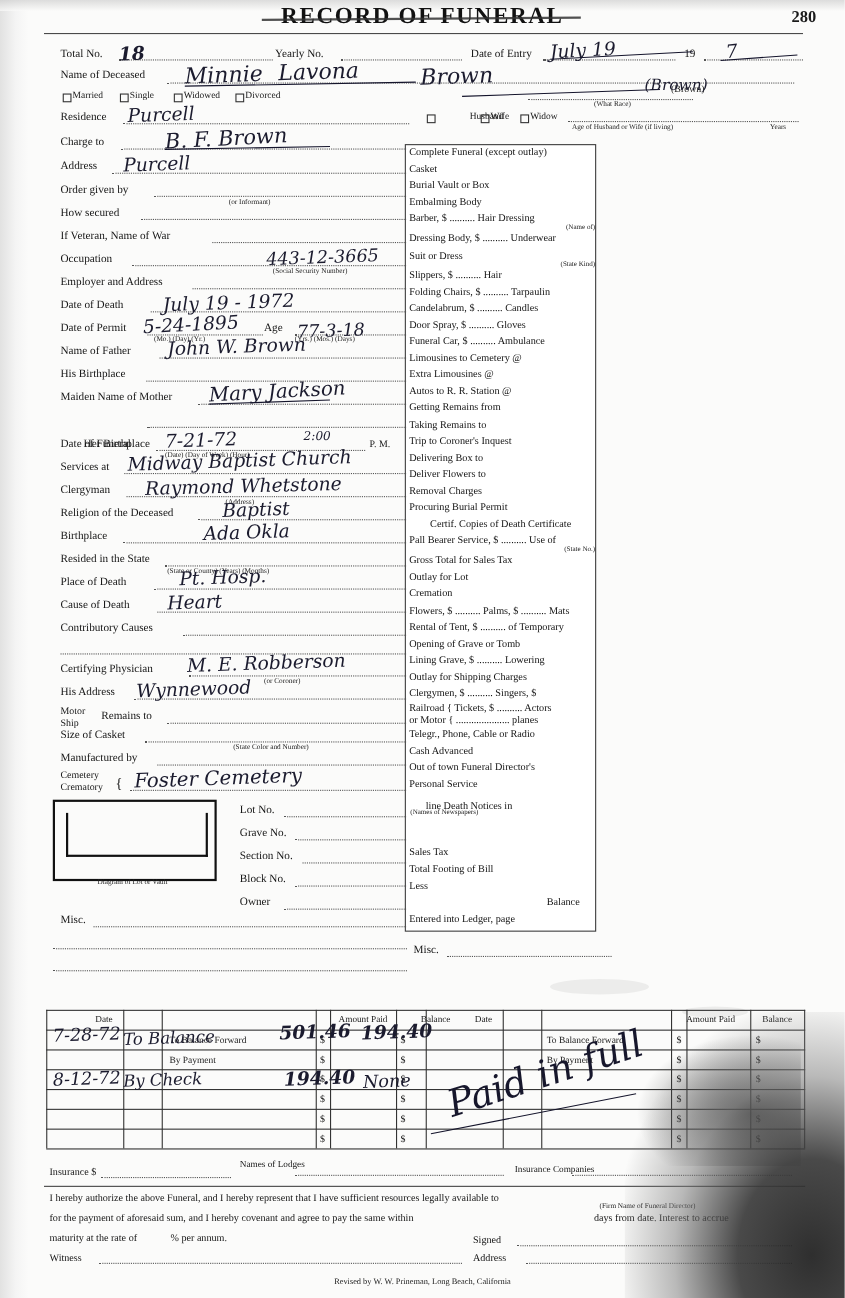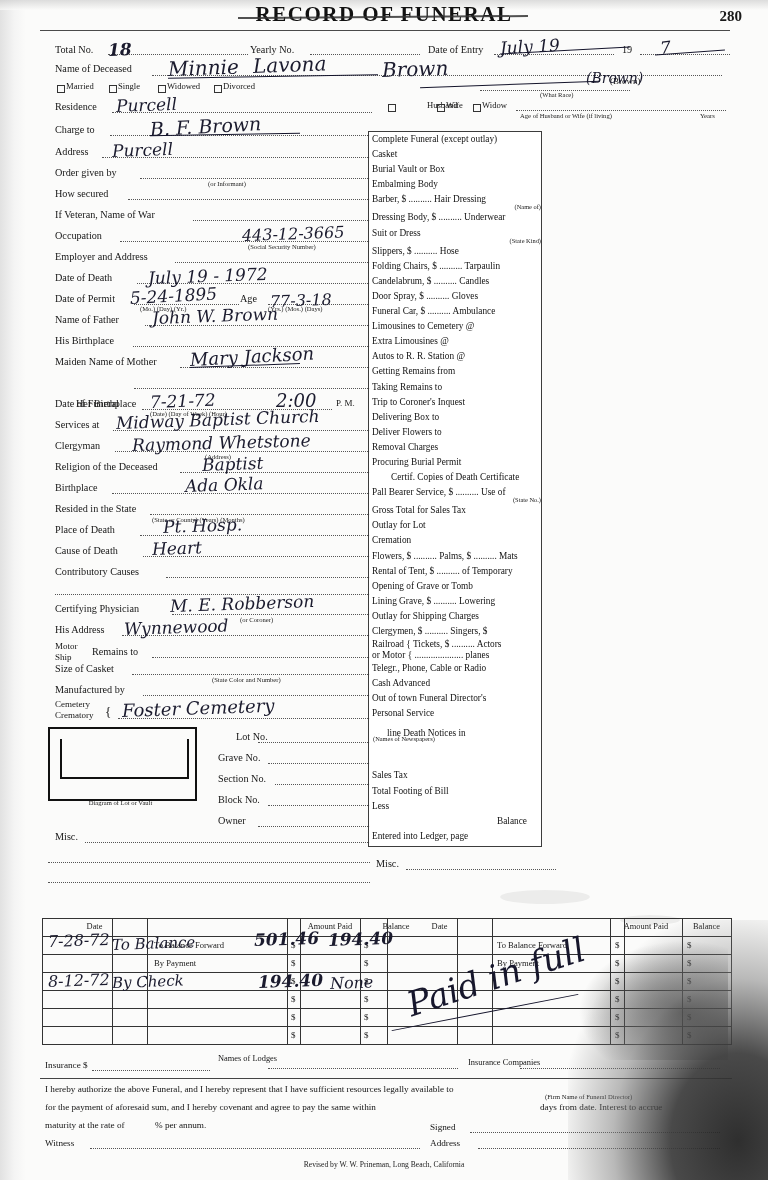--- a/index.html
+++ b/index.html
@@ -245,21 +245,21 @@
   <div class="dots" style="left:143px;top:695px;width:227px;"></div>
 
   <div class="lbl" style="left:55px;top:699px;font-size:9px;">Cemetery</div>
   <div class="lbl" style="left:55px;top:710px;font-size:9px;">Crematory</div>
   <div class="lbl" style="left:105px;top:704px;font-size:13px;">{</div>
   <div class="dots" style="left:118px;top:718px;width:252px;"></div>
 
   <div class="diagram"></div>
   <div class="tinyc" style="position:absolute;left:48px;top:799px;width:145px;">Diagram of Lot or Vault</div>
 
-  <div class="lbl" style="left:236px;top:731px;">Lot No.</div>
+  <div class="lbl" style="left:218px;top:731px;">Lot No.</div>
   <div class="dots" style="left:258px;top:742px;width:112px;"></div>
   <div class="lbl" style="left:218px;top:752px;">Grave No.</div>
   <div class="dots" style="left:268px;top:763px;width:102px;"></div>
   <div class="lbl" style="left:218px;top:773px;">Section No.</div>
   <div class="dots" style="left:275px;top:784px;width:95px;"></div>
   <div class="lbl" style="left:218px;top:794px;">Block No.</div>
   <div class="dots" style="left:268px;top:805px;width:102px;"></div>
   <div class="lbl" style="left:218px;top:815px;">Owner</div>
   <div class="dots" style="left:258px;top:826px;width:112px;"></div>
 
@@ -271,21 +271,21 @@
   <div class="pricebox">
     <div class="pitem">Complete Funeral (except outlay)</div>
     <div class="pitem">Casket</div>
     <div class="pitem">Burial Vault or Box</div>
     <div class="pitem">Embalming Body</div>
     <div class="pitem">Barber, $ .......... Hair Dressing</div>
     <div class="pcap">(Name of)</div>
     <div class="pitem">Dressing Body, $ .......... Underwear</div>
     <div class="pitem">Suit or Dress</div>
     <div class="pcap">(State Kind)</div>
-    <div class="pitem">Slippers, $ .......... Hose</div>
+    <div class="pitem">Slippers, $ .......... Hair</div>
     <div class="pitem">Folding Chairs, $ .......... Tarpaulin</div>
     <div class="pitem">Candelabrum, $ .......... Candles</div>
     <div class="pitem">Door Spray, $ .......... Gloves</div>
     <div class="pitem">Funeral Car, $ .......... Ambulance</div>
     <div class="pitem">Limousines to Cemetery          @</div>
     <div class="pitem">Extra Limousines                     @</div>
     <div class="pitem">Autos to R. R. Station           @</div>
     <div class="pitem">Getting Remains from</div>
     <div class="pitem">Taking Remains to</div>
     <div class="pitem">Trip to Coroner's Inquest</div>
@@ -334,21 +334,21 @@
   <div class="hw" style="left:116px;top:96px;font-size:17px;transform:rotate(-2deg);">Purcell</div>
   <div class="hw" style="left:150px;top:118px;font-size:19px;transform:rotate(-3deg);">B. F. Brown</div>
   <div class="hw" style="left:112px;top:141px;font-size:17px;transform:rotate(-2deg);">Purcell</div>
   <div class="hw" style="left:242px;top:226px;font-size:16px;transform:rotate(-2deg);">443-12-3665</div>
   <div class="hw" style="left:148px;top:268px;font-size:17px;transform:rotate(-2deg);">July 19 - 1972</div>
   <div class="hw" style="left:130px;top:288px;font-size:17px;transform:rotate(-3deg);">5-24-1895</div>
   <div class="hw" style="left:270px;top:292px;font-size:16px;transform:rotate(-2deg);">77-3-18</div>
   <div class="hw" style="left:152px;top:308px;font-size:17px;transform:rotate(-2deg);">John W. Brown</div>
   <div class="hw" style="left:190px;top:349px;font-size:18px;transform:rotate(-3deg);">Mary Jackson</div>
   <div class="hw" style="left:150px;top:392px;font-size:17px;transform:rotate(-2deg);">7-21-72</div>
-  <div class="hw" style="left:276px;top:390px;font-size:18px;">2:00</div>
+  <div class="hw" style="left:276px;top:390px;font-size:11px;">2:00</div>
   <div class="hw" style="left:116px;top:413px;font-size:17px;transform:rotate(-2deg);">Midway Baptist Church</div>
   <div class="hw" style="left:132px;top:435px;font-size:17px;transform:rotate(-1.5deg);">Raymond Whetstone</div>
   <div class="hw" style="left:202px;top:455px;font-size:17px;transform:rotate(-2deg);">Baptist</div>
   <div class="hw" style="left:185px;top:476px;font-size:17px;transform:rotate(-2deg);">Ada Okla</div>
   <div class="hw" style="left:163px;top:517px;font-size:17px;transform:rotate(-2deg);">Pt. Hosp.</div>
   <div class="hw" style="left:152px;top:539px;font-size:17px;transform:rotate(-2deg);">Heart</div>
   <div class="hw" style="left:170px;top:596px;font-size:17px;transform:rotate(-2deg);">M. E. Robberson</div>
   <div class="hw" style="left:124px;top:619px;font-size:17px;transform:rotate(-2deg);">Wynnewood</div>
   <div class="hw" style="left:122px;top:700px;font-size:18px;transform:rotate(-2deg);">Foster Cemetery</div>
 

